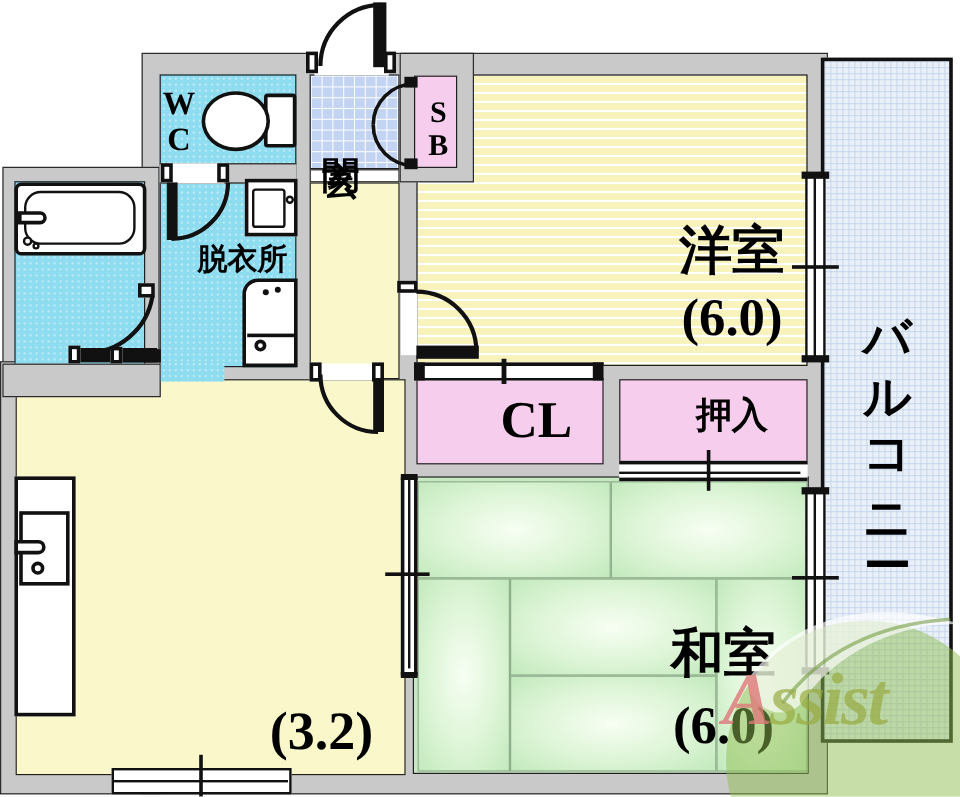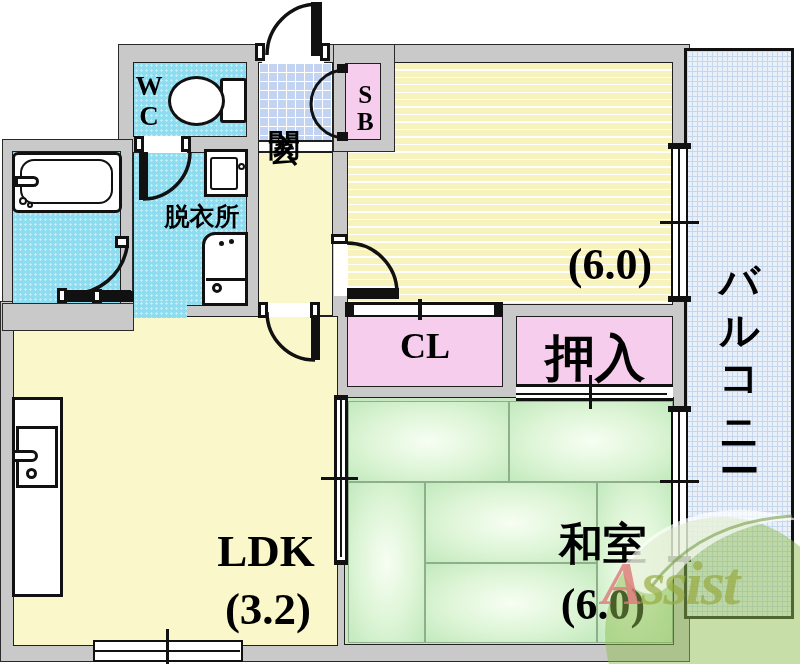--- a/index.html
+++ b/index.html
@@ -167,25 +167,25 @@
     <path d="M 143 199 A 47 47 0 0 0 190 152" stroke="#111" stroke-width="3.5" fill="none"></path>
     <path d="M 127 247 A 56 56 0 0 1 71 294" stroke="#111" stroke-width="3.5" fill="none"></path>
     <path d="M 267 312 A 48 48 0 0 0 315 360" stroke="#111" stroke-width="3.5" fill="none"></path>
     <path d="M 347 243 A 50 50 0 0 1 397 293" stroke="#111" stroke-width="3.5" fill="none"></path>
   </svg>
 
   <div class="abs lbl upright" style="left:133px;top:68px;height:66px;font-size:27px;">WC</div>
   <div class="abs lbl vert" style="left:266px;top:72px;height:70px;font-size:31px;">玄関</div>
   <div class="abs lbl upright" style="left:350px;top:78px;height:60px;font-size:25px;">SB</div>
   <div class="abs lbl" style="left:132px;top:203px;width:92px;font-size:25px;margin-left:24px;">脱衣所</div>
+  <div class="abs lbl" style="left:545px;top:184px;width:130px;font-size:44px;">洋室</div>
   <div class="abs lbl" style="left:535px;top:240px;width:150px;font-size:44px;">(6.0)</div>
   <div class="abs lbl vert" style="left:716px;top:202px;height:290px;font-size:40px;letter-spacing:8px;">バルコニー</div>
-  <div class="abs lbl" style="left:375px;top:326px;width:100px;font-size:36px;">CL</div>
-  <div class="abs lbl" style="left:535px;top:330px;width:120px;font-size:50px;">押入</div>
-  <div class="abs lbl" style="left:186px;top:526px;width:160px;font-size:45px;">LDK</div>
+  <div class="abs lbl" style="left:397px;top:326px;width:100px;font-size:43px;">CL</div>
+  <div class="abs lbl" style="left:550px;top:330px;width:120px;font-size:30px;">押入</div>
   <div class="abs lbl" style="left:178px;top:584px;width:180px;font-size:45px;">(3.2)</div>
   <div class="abs lbl" style="left:538px;top:520px;width:130px;font-size:44px;">和室</div>
   <div class="abs lbl" style="left:528px;top:580px;width:150px;font-size:44px;">(6.0)</div>
 
   <div class="abs" style="left:605px;top:517px;width:234px;height:234px;border-radius:50%;background:rgba(143,190,82,0.5);"></div>
   <svg width="800" height="664">
     <path d="M 622 568 C 660 512, 730 498, 800 520 C 745 518, 692 548, 668 586 C 652 602, 628 592, 622 568 Z" fill="rgba(255,255,255,0.65)"></path>
     <path d="M 792 516 Q 700 522 652 586" stroke="rgba(110,150,55,0.55)" stroke-width="3" fill="none"></path>
   </svg>
   <div class="abs lbl" id="logo-text" style="left:602px;top:548px;width:220px;font-size:62px;text-align:left;">

